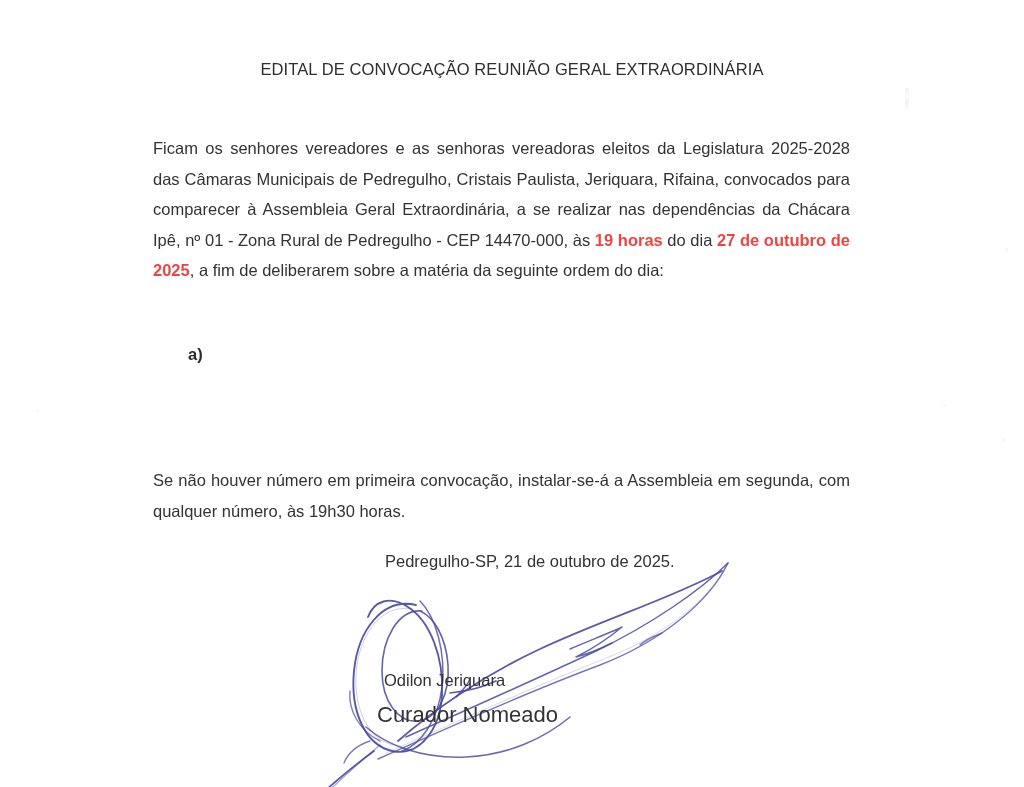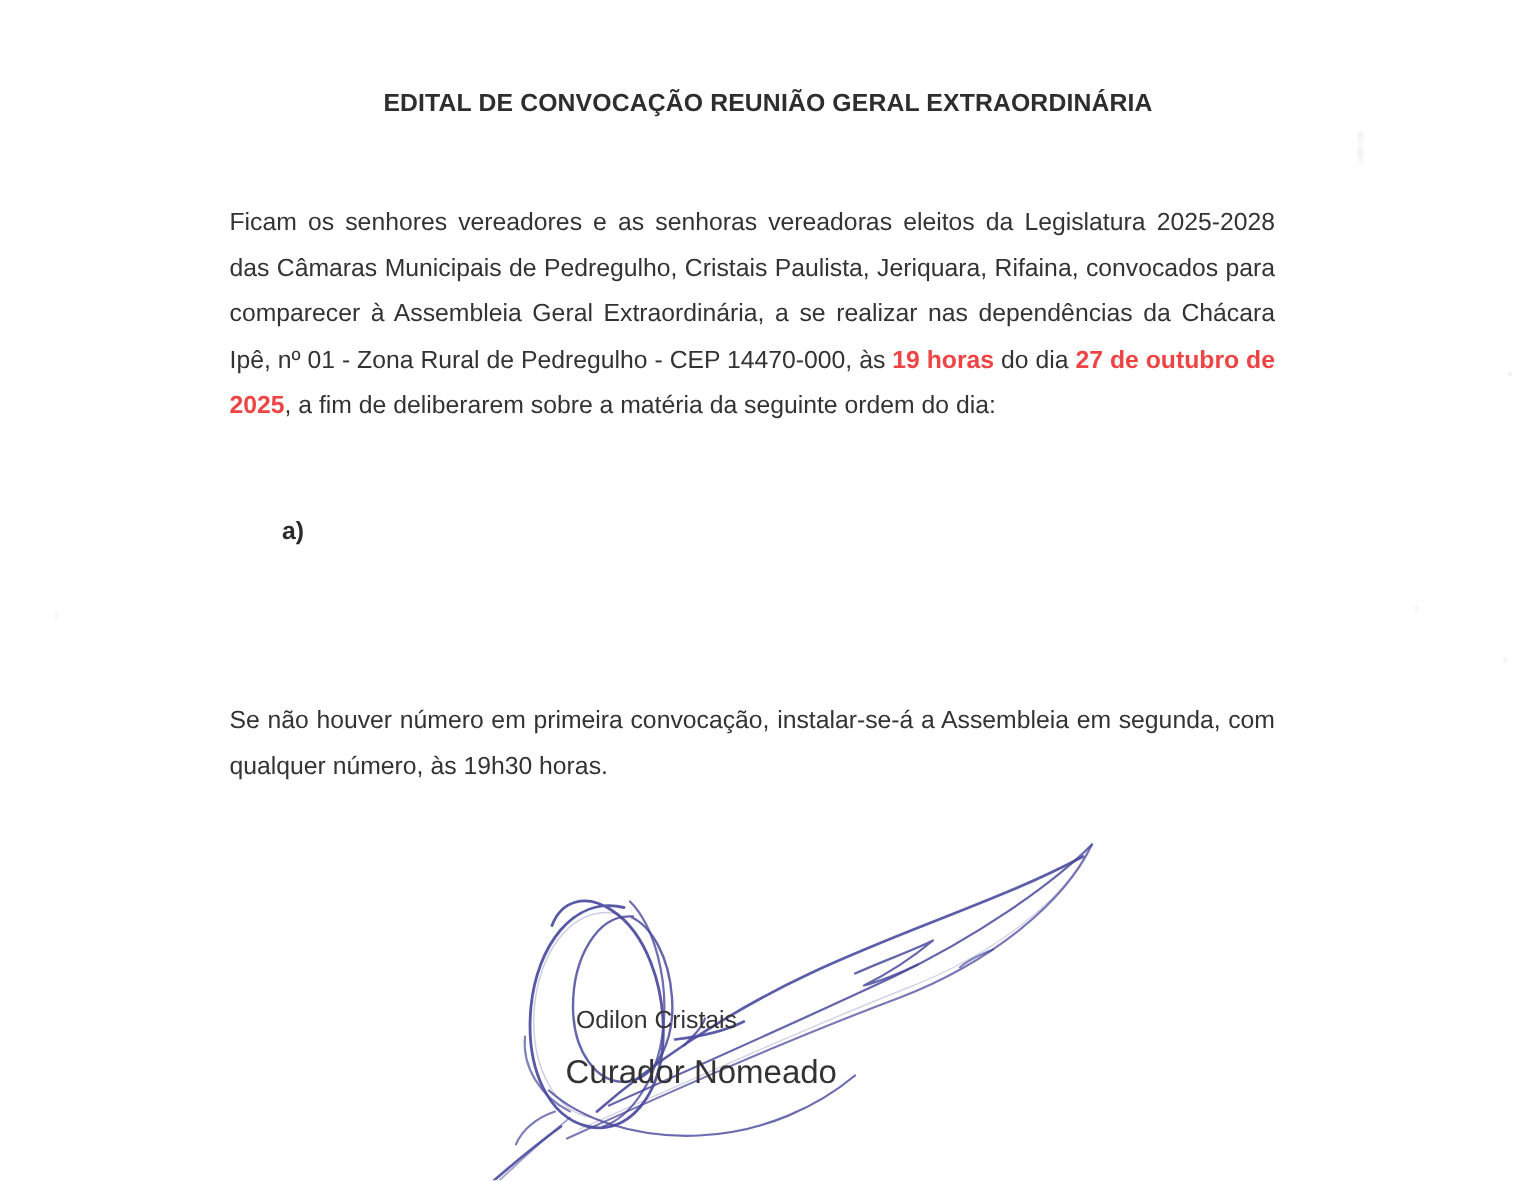--- a/index.html
+++ b/index.html
@@ -20,21 +20,21 @@
   }
 
   
   .doc-title {
     position: absolute;
     top: 60px;
     left: 0;
     width: 1024px;
     text-align: center;
     font-size: 16.5px;
-    font-weight: bold;
+    font-weight: normal;
     letter-spacing: 0.1px;
     color: #2e2e2e;
   }
 
   
   .body-block {
     position: absolute;
     left: 153px;
     width: 697px;
   }
@@ -174,20 +174,21 @@
   <div class="body-block para" id="opening-para"><span>Ficam os senhores vereadores e as senhoras vereadoras eleitos da Legislatura 2025-2028 das Câmaras Municipais de Pedregulho, Cristais Paulista, Jeriquara, Rifaina, convocados para comparecer à Assembleia Geral Extraordinária, a se realizar nas dependências da Chácara Ipê, nº 01 - Zona Rural de Pedregulho - CEP 14470-000, às </span><b>19 horas</b><span> do dia </span><b>27 de outubro de 2025</b><span>, a fim de deliberarem sobre a matéria da seguinte ordem do dia:</span></div>
 
   <div class="agenda">
     <div class="agenda-item">
       <span class="agenda-marker">a)</span>
     </div>
   </div>
 
   <div class="body-block para" id="closing-para">Se não houver número em primeira convocação, instalar-se-á a Assembleia em segunda, com qualquer número, às 19h30 horas.</div>
 
+  <div class="sign-date">Pedregulho-SP, 21 de outubro de 2025.</div>
 
   <div class="signature-ink">
     <svg width="500" height="242" viewBox="0 0 500 242" fill="none" xmlns="http://www.w3.org/2000/svg">
       <g stroke="#4a4a9e" fill="none" stroke-linecap="round" stroke-linejoin="round">
 
         <path d="M146 60 C 112 52, 88 86, 84 126 C 80 168, 96 200, 122 206
                  C 150 212, 170 184, 172 150 C 174 112, 160 76, 138 62
                  C 120 50, 104 56, 98 72" stroke-width="1.9" opacity="0.92"></path>
 
         <path d="M152 66 C 128 64, 112 94, 112 126 C 112 156, 128 178, 148 176
@@ -216,21 +217,21 @@
         <path d="M104 206 C 82 222, 54 246, 26 272" stroke-width="1.8" opacity="0.9"></path>
         <path d="M110 200 C 86 220, 56 248, 28 276" stroke-width="1.2" opacity="0.5"></path>
 
         <path d="M142 64 C 110 58, 88 92, 86 130 C 84 166, 100 196, 124 200" stroke-width="1" opacity="0.28"></path>
 
         <path d="M116 208 C 180 180, 258 144, 334 114 C 396 90, 442 52, 456 20" stroke-width="0.9" opacity="0.25"></path>
       </g>
     </svg>
   </div>
 
-  <div class="sign-name">Odilon Cristais</div>
+  <div class="sign-name">Odilon Jeriquara</div>
   <div class="sign-role">Curador Nomeado</div>
 
   <div class="scan-speck"></div>
   <div class="scan-speck-2"></div>
   <div class="scan-speck-3"></div>
   <div class="scan-speck-4"></div>
   <div class="scan-speck-5"></div>
 
 </div>
 

